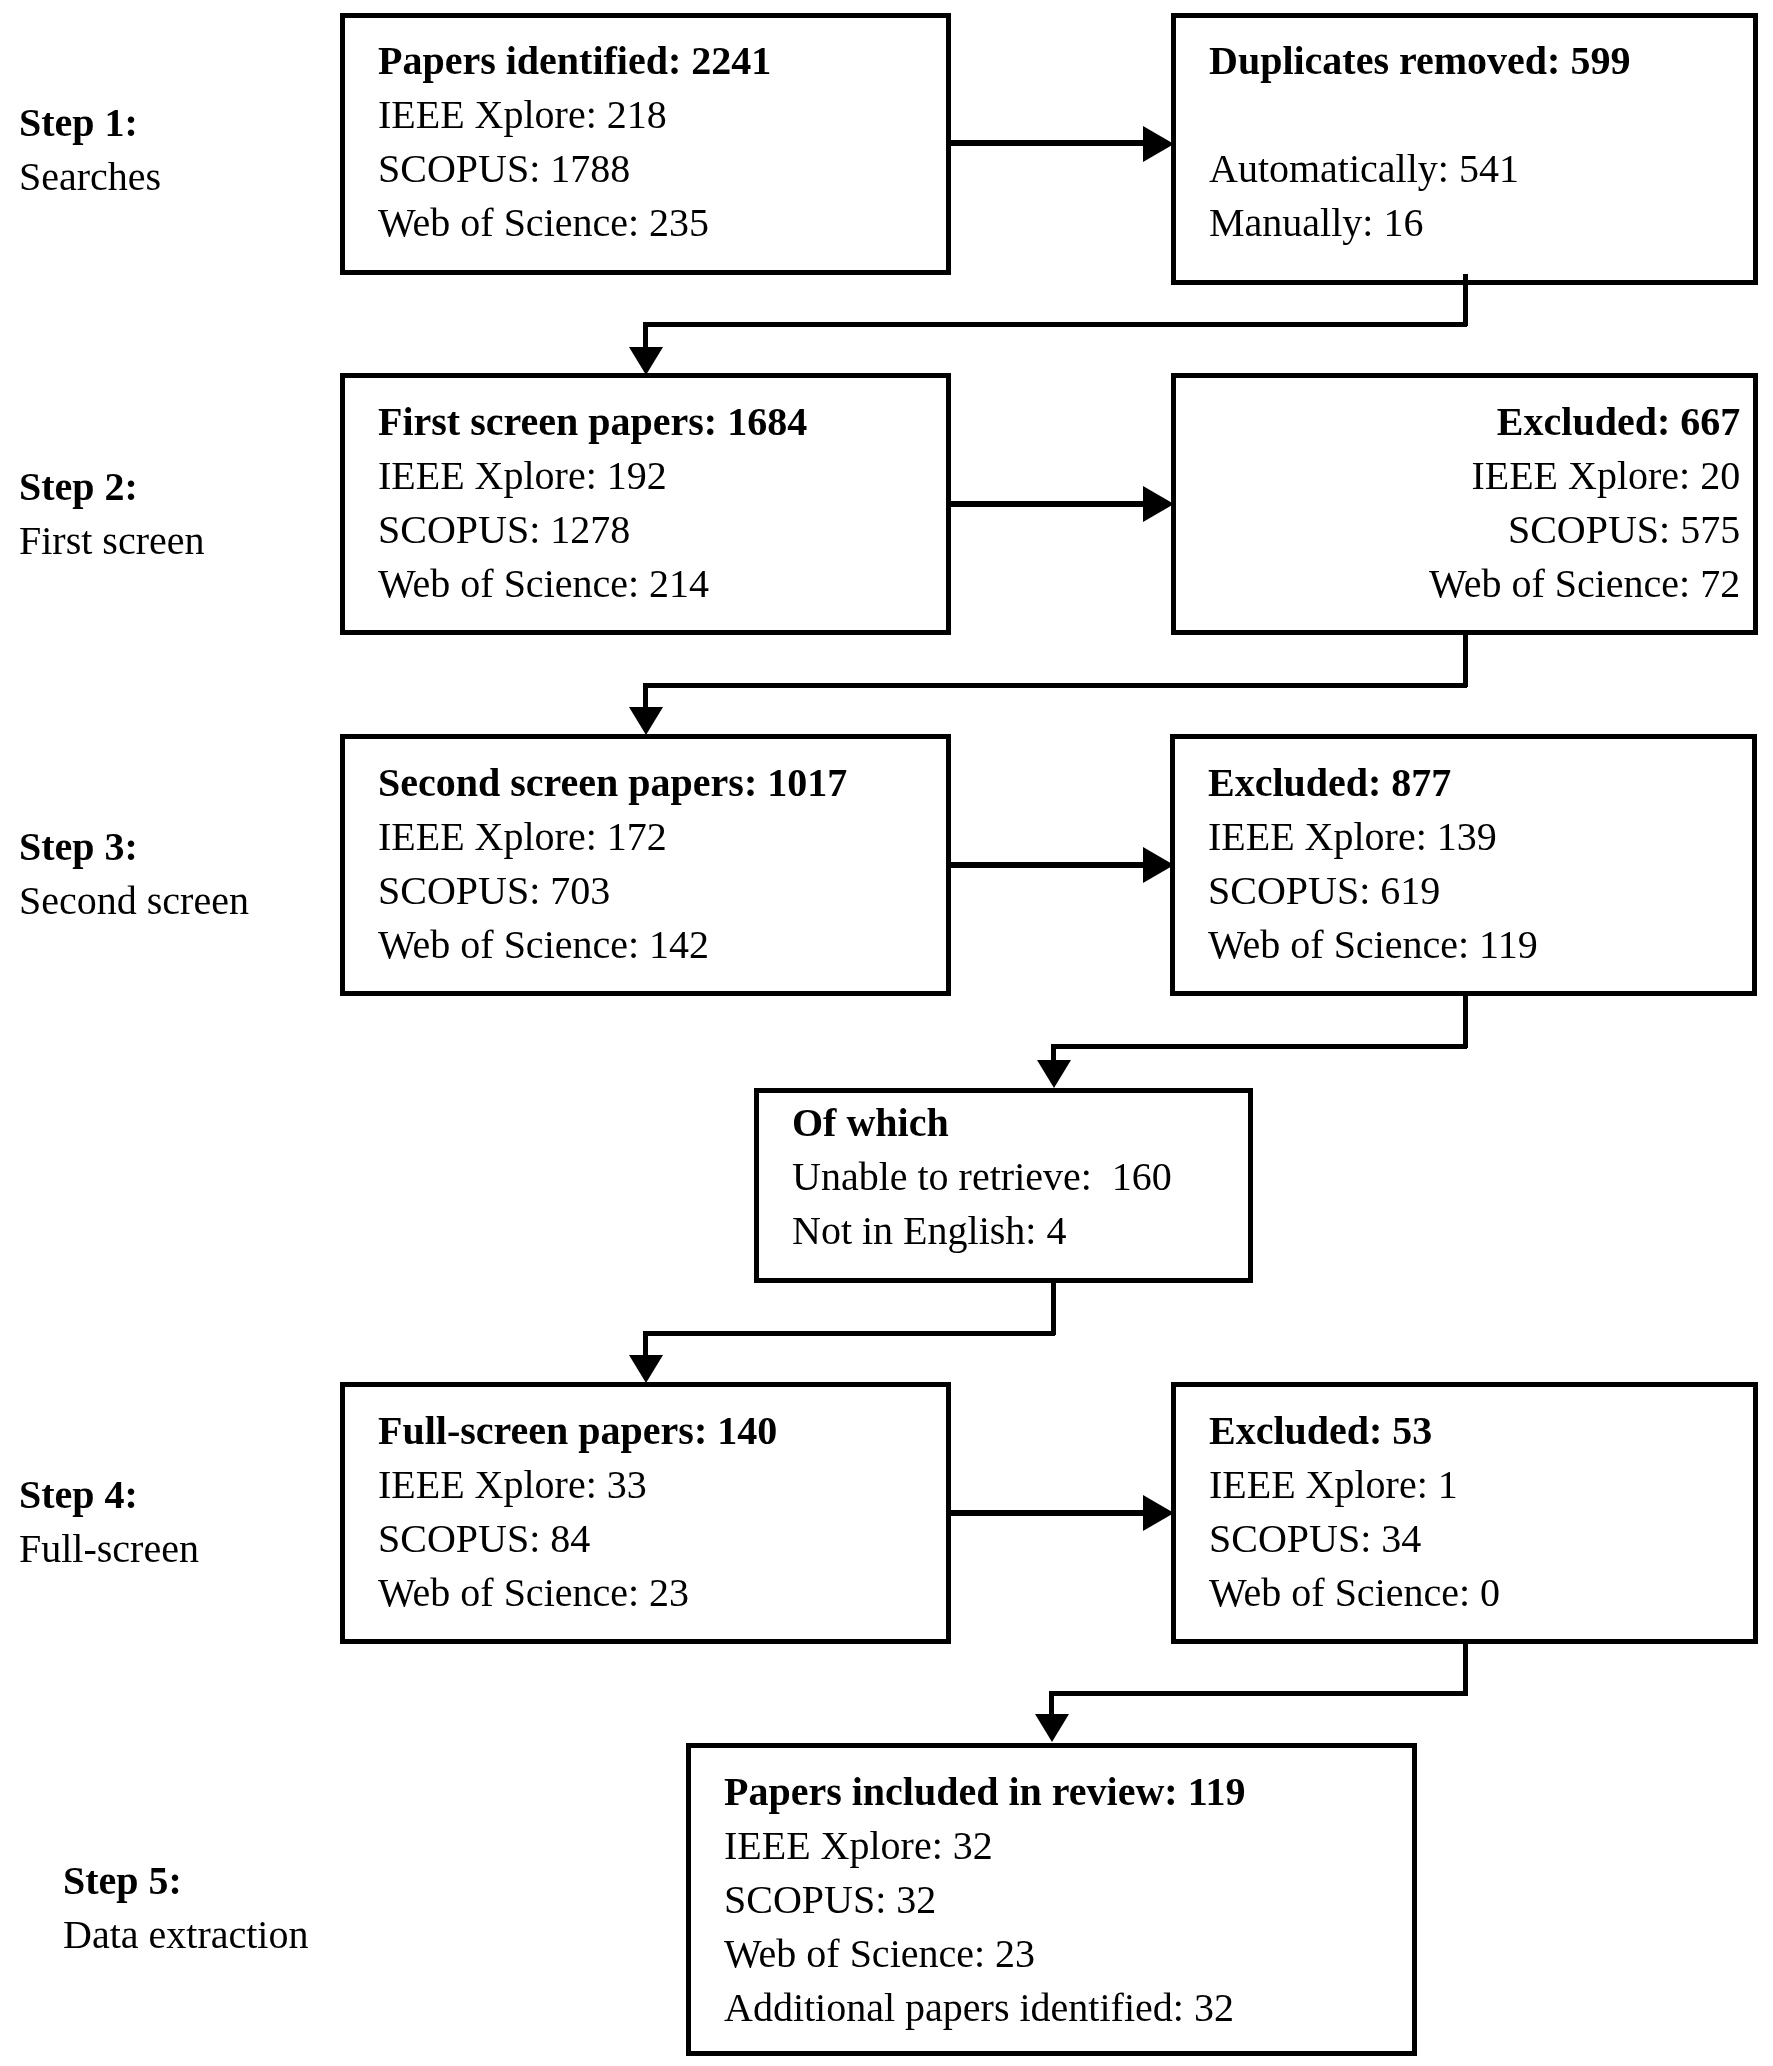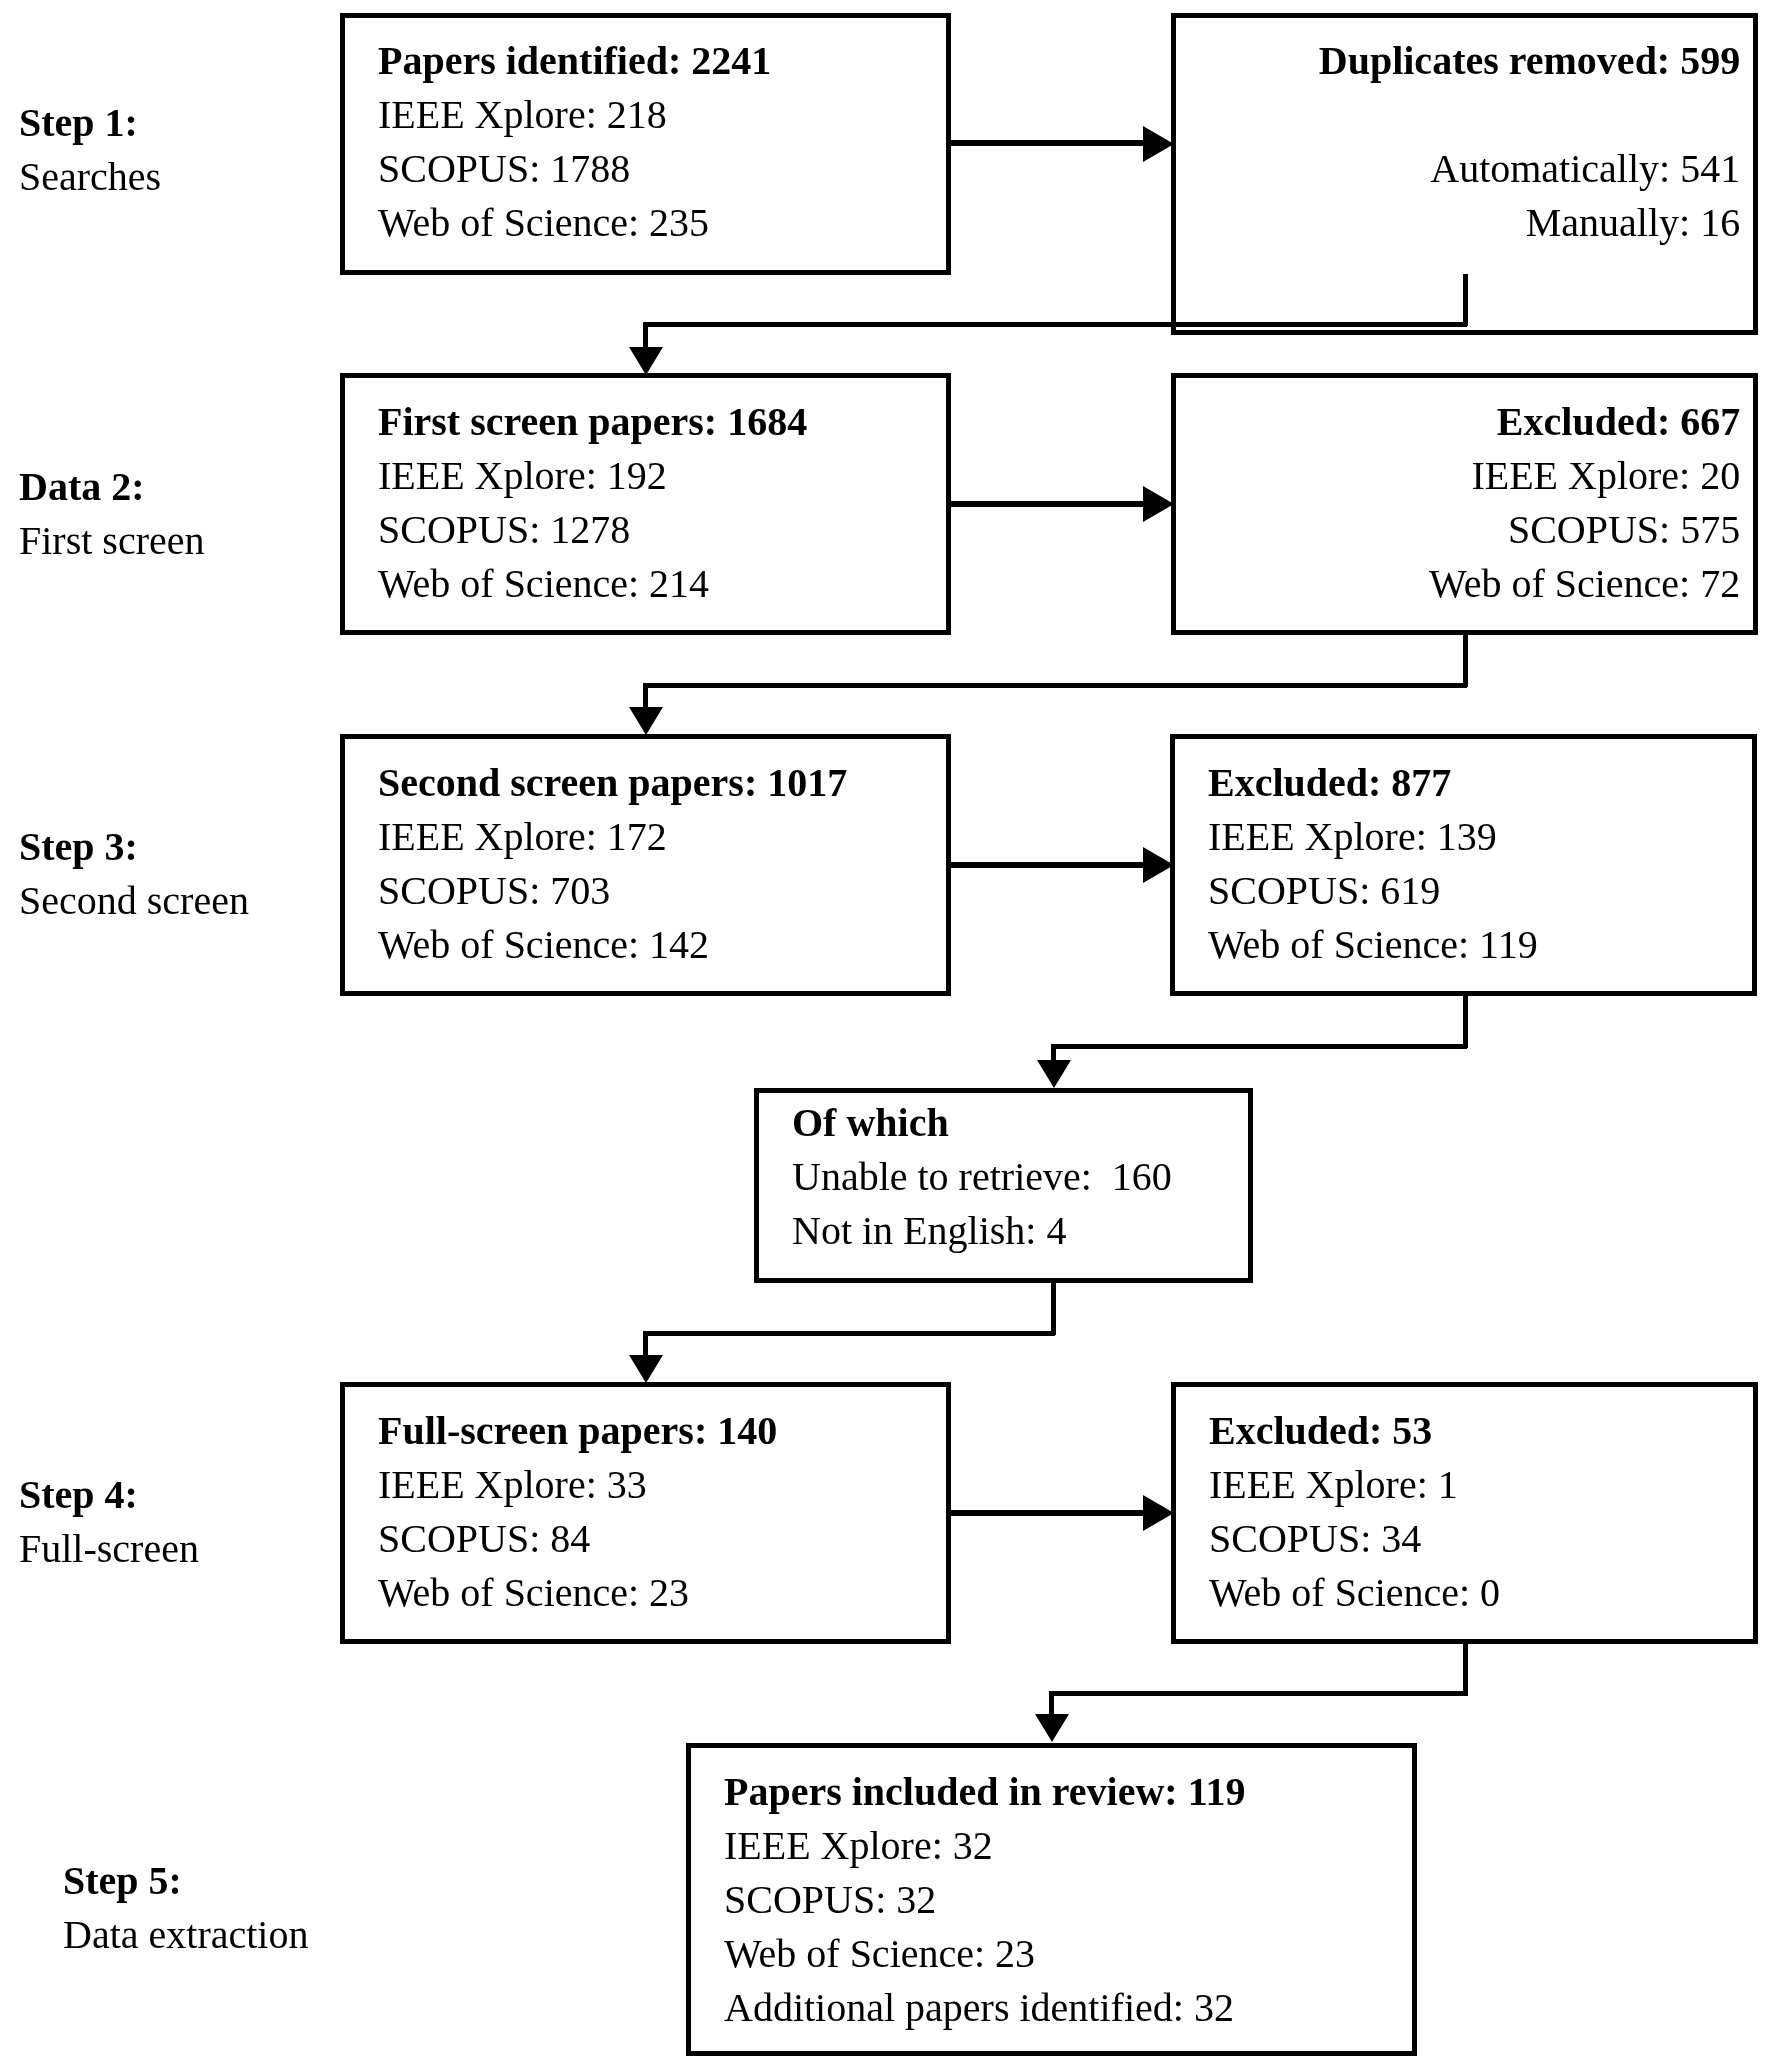--- a/index.html
+++ b/index.html
@@ -49,21 +49,21 @@
 </head>
 <body>
 
 <div id="canvas">
 
   <div class="steplabel" style="top:96px;">
     <div class="bline btitle">Step 1:</div>
     <div class="bline">Searches</div>
   </div>
   <div class="steplabel" style="top:460px;">
-    <div class="bline btitle">Data 2:</div>
+    <div class="bline btitle">Step 2:</div>
     <div class="bline">First screen</div>
   </div>
   <div class="steplabel" style="top:820px;">
     <div class="bline btitle">Step 3:</div>
     <div class="bline">Second screen</div>
   </div>
   <div class="steplabel" style="top:1468px;">
     <div class="bline btitle">Step 4:</div>
     <div class="bline">Full-screen</div>
   </div>
@@ -71,21 +71,21 @@
     <div class="bline btitle">Step 5:</div>
     <div class="bline">Data extraction</div>
   </div>
 
   <div class="box" style="left:340px;top:12.8px;width:611px;height:262px;">
     <div class="bline btitle">Papers identified: 2241</div>
     <div class="bline">IEEE Xplore: 218</div>
     <div class="bline">SCOPUS: 1788</div>
     <div class="bline">Web of Science: 235</div>
   </div>
-  <div class="box" style="left:1171px;top:12.8px;width:587px;height:322px;text-align:right;">
+  <div class="box" style="left:1171px;top:12.8px;width:587px;height:272px;">
     <div class="bline btitle">Duplicates removed: 599</div>
     <div class="bline"></div>
     <div class="bline">Automatically: 541</div>
     <div class="bline">Manually: 16</div>
   </div>
 
   <div class="box" style="left:340px;top:373px;width:611px;height:262px;">
     <div class="bline btitle">First screen papers: 1684</div>
     <div class="bline">IEEE Xplore: 192</div>
     <div class="bline">SCOPUS: 1278</div>

